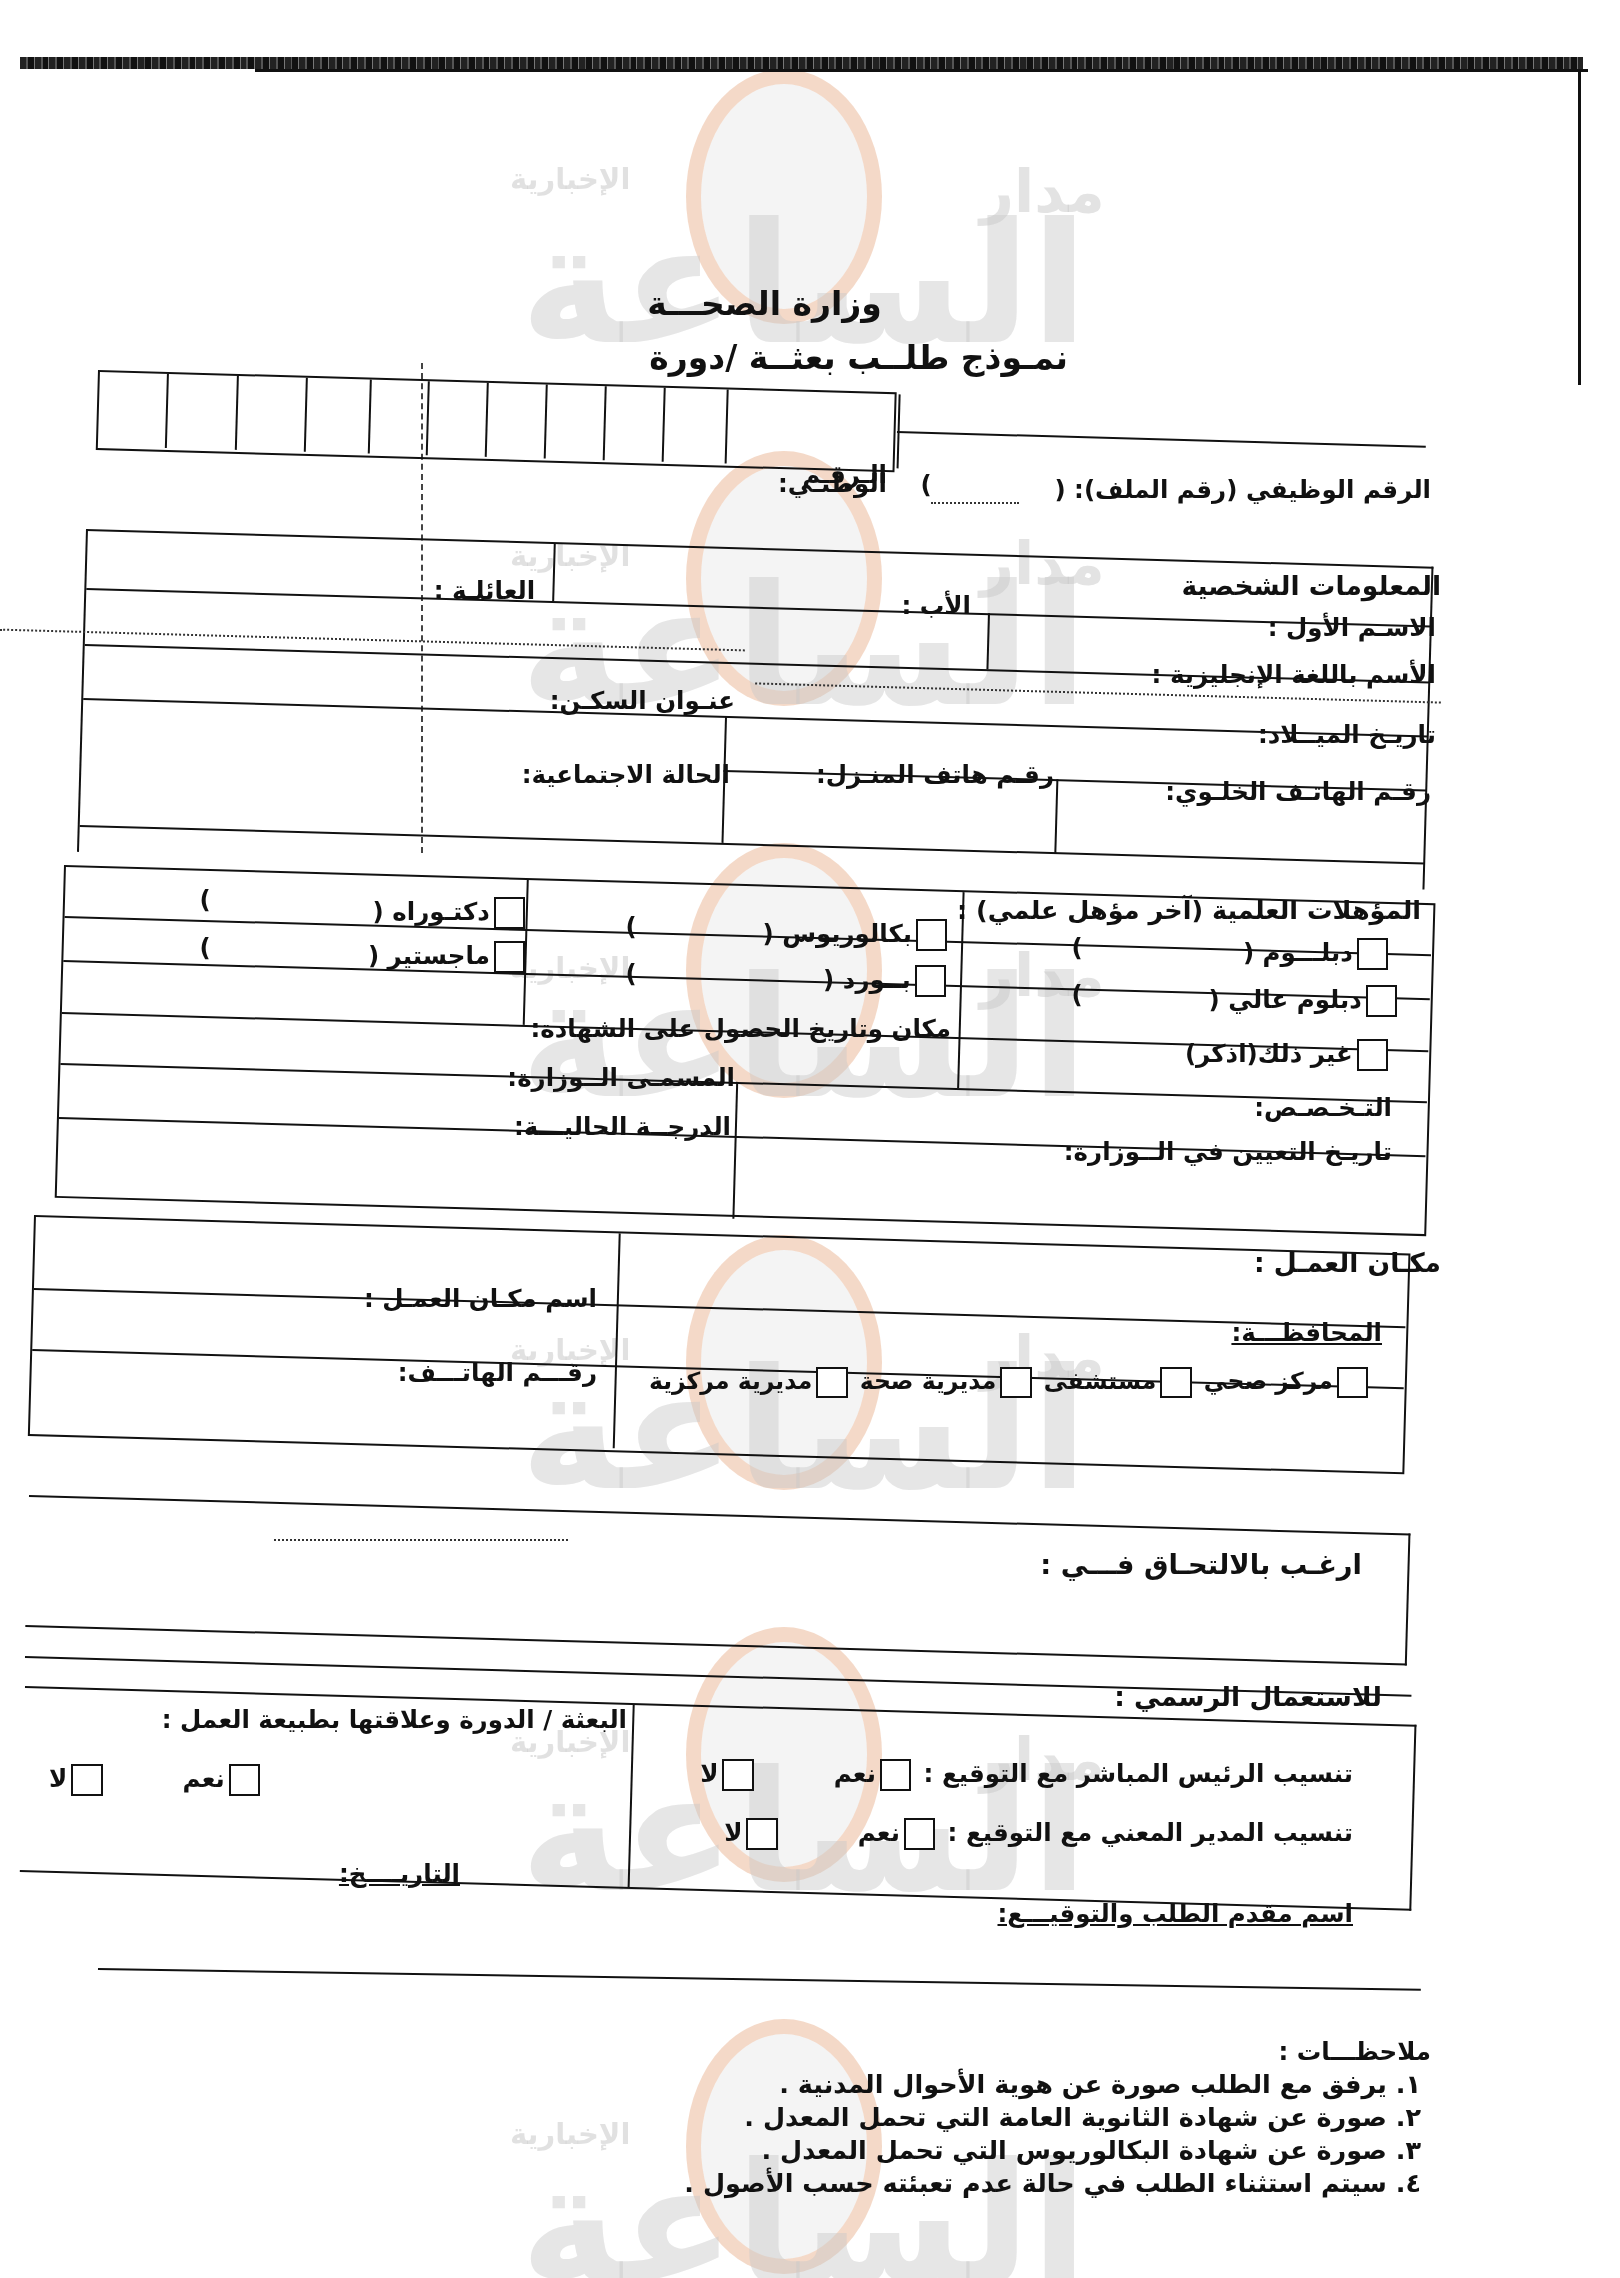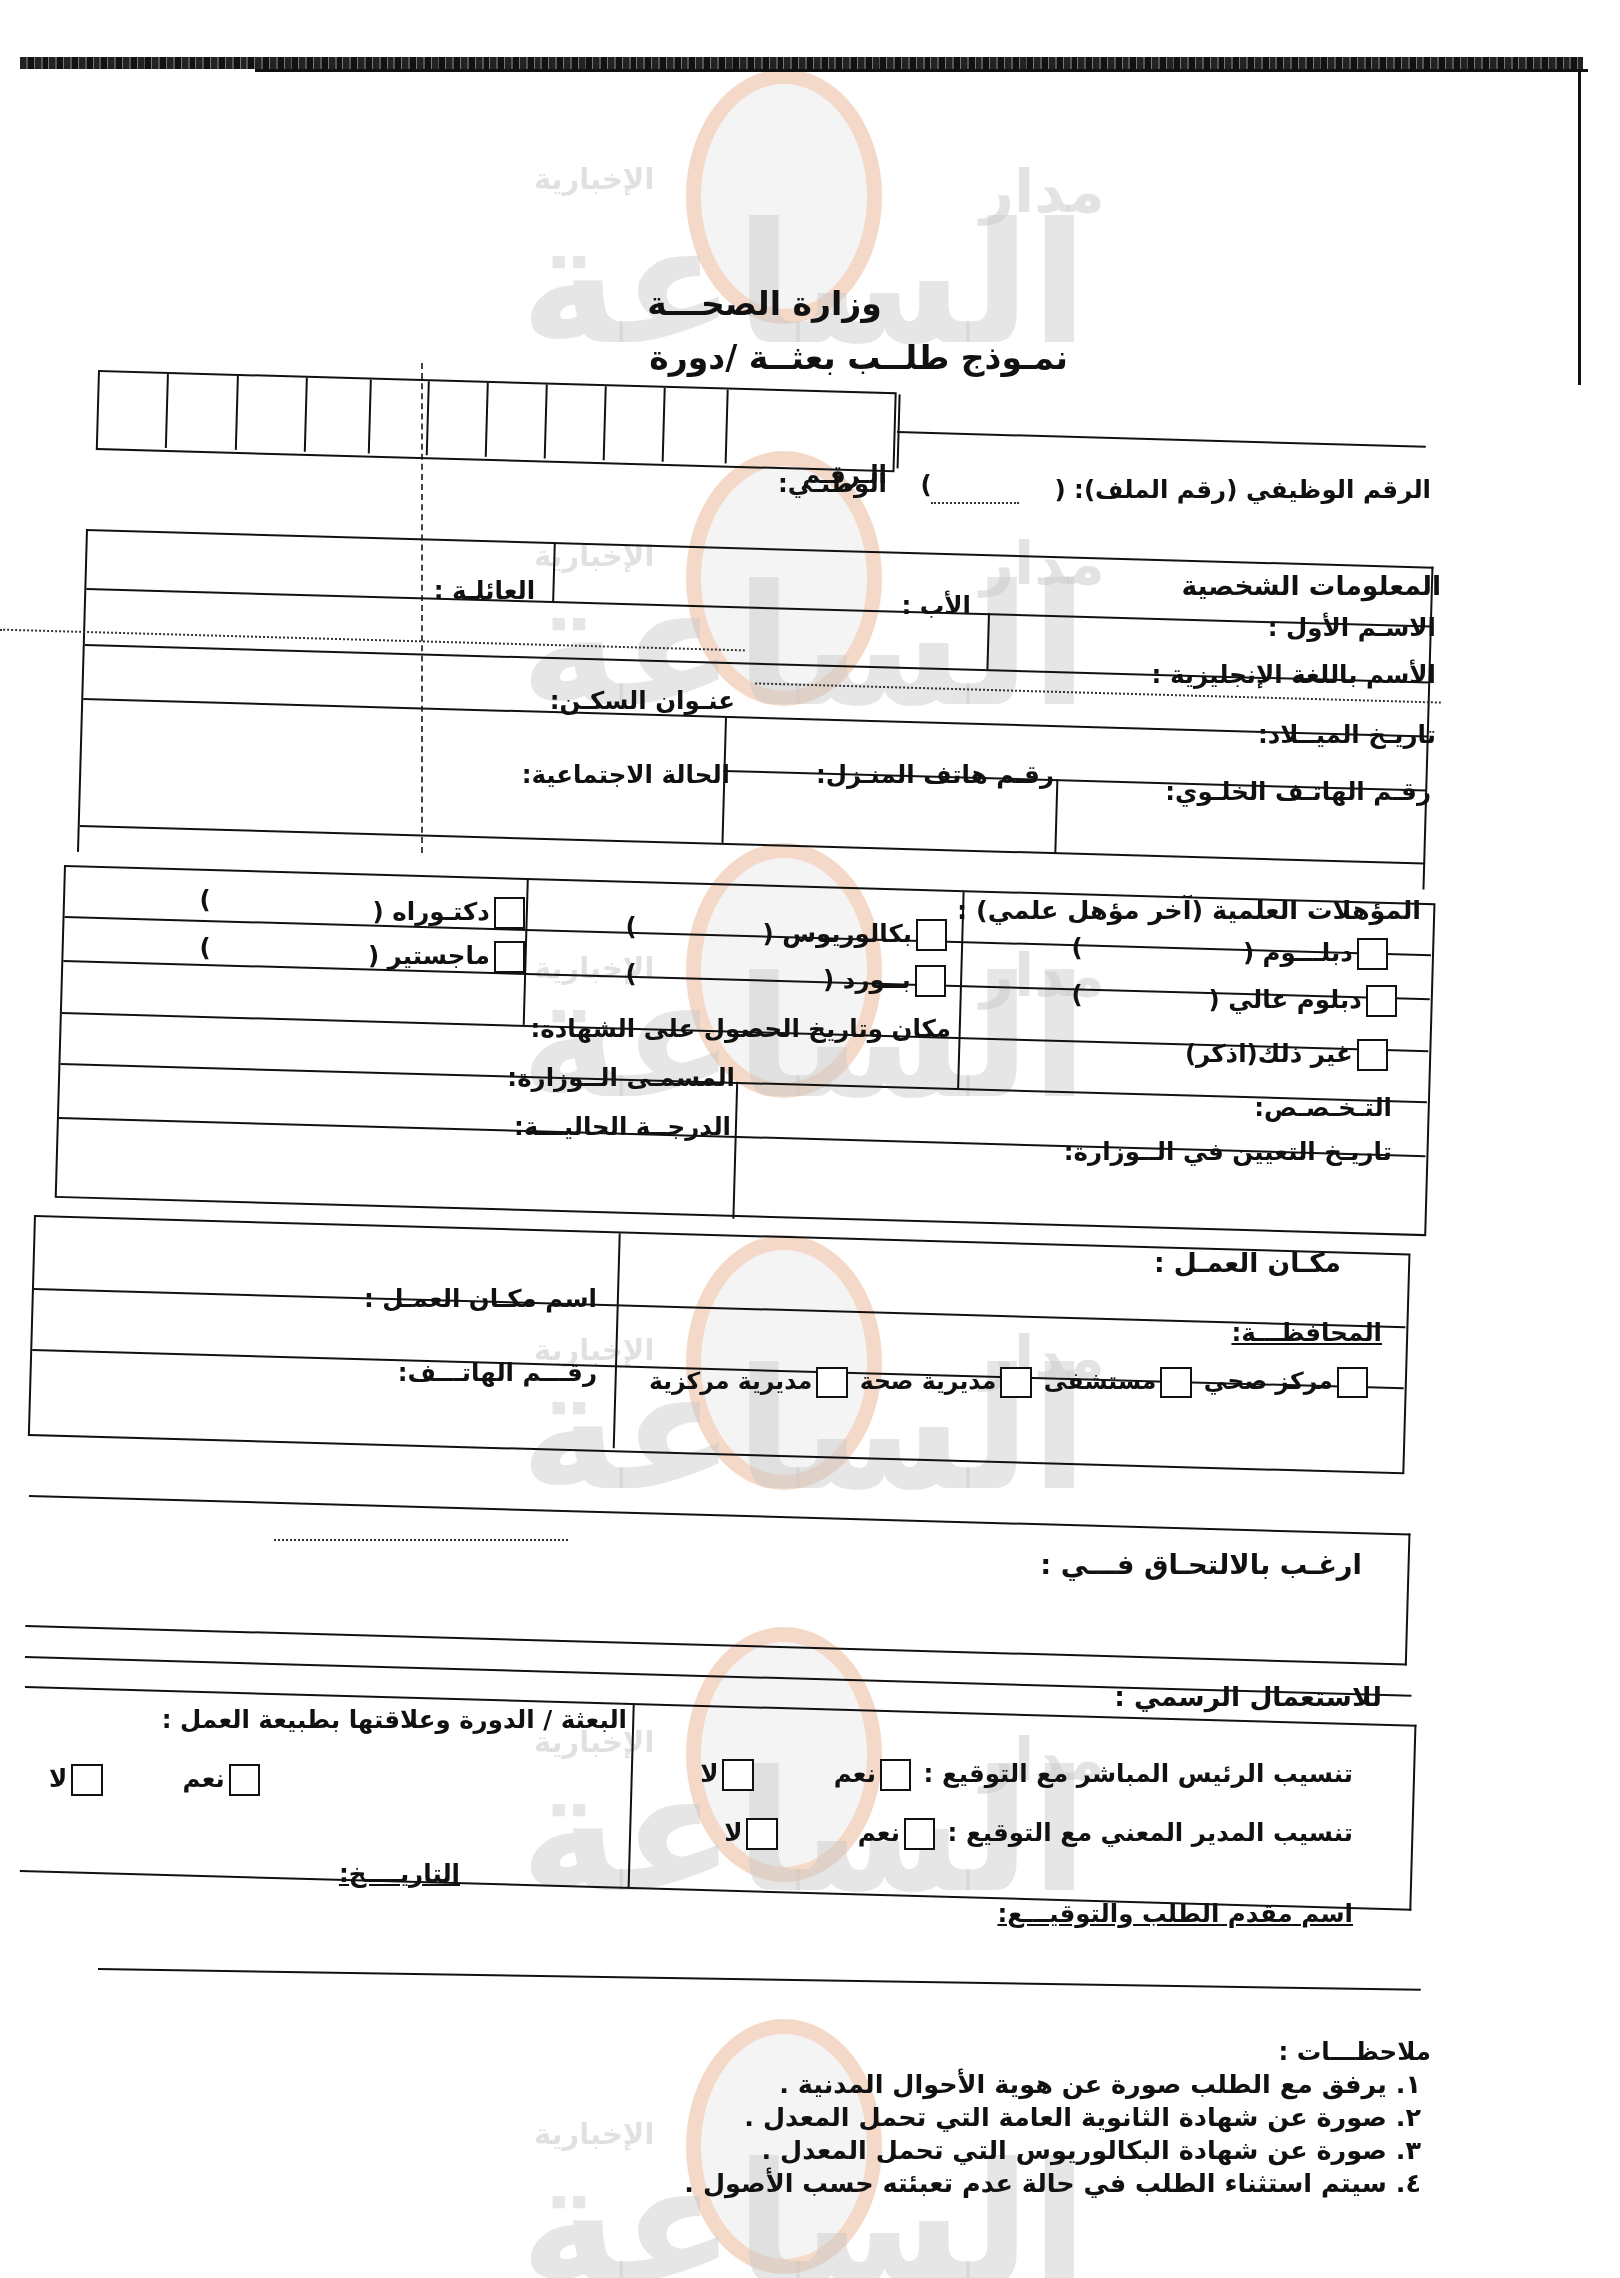--- a/index.html
+++ b/index.html
@@ -13,21 +13,21 @@
   .title2 { left:617px; top:338px; width:451px; text-align:right; font-size:33px; }
   .box { position:absolute; border:2.9px solid #111; box-sizing:border-box; }
   .vl { position:absolute; width:2px; background:#111; }
   .hl { position:absolute; height:2px; background:#111; }
   .lbl { font-size:24.5px; }
   .cb { display:inline-block; width:27.4px; height:27.4px; border:2px solid #111; vertical-align:middle; margin:0 3.9px; background:#fff; }
   .wm { position:absolute; pointer-events:none; }
   .wm .clock { position:absolute; width:196px; height:255px; border-radius:50%; border:15.7px solid rgba(245,170,120,0.35); background:rgba(230,230,230,0.45); box-sizing:border-box; }
   .wm .big { position:absolute; font-size:167px; font-weight:bold; color:rgba(200,200,200,0.45); direction:rtl; white-space:nowrap; }
   .wm .mid { position:absolute; font-size:59px; font-weight:bold; color:rgba(200,200,200,0.5); direction:rtl; white-space:nowrap; }
-  .wm .sm { position:absolute; font-size:29px; font-weight:bold; color:rgba(200,200,200,0.55); direction:rtl; white-space:nowrap;margin-left:24px; }
+  .wm .sm { position:absolute; font-size:29px; font-weight:bold; color:rgba(200,200,200,0.55); direction:rtl; white-space:nowrap; }
   .dash { position:absolute; border-top:2px dotted #333; }
   .vdash { position:absolute; border-left:2px dashed #444; }
   .notes { left:627px; top:2039px; width:794px; font-size:25.5px; line-height:33px; }
   .notes div { white-space:nowrap; }
   .underline { text-decoration:underline; }
 </style>
 </head>
 <body>
 
 <div class="page">
@@ -158,21 +158,21 @@
   <div class="ab lbl" style="left:191px;top:933px;width:19.6px;">)</div>
   <div class="ab lbl" style="left:1157px;top:1039px;width:235px;">
     <span class="cb"></span><span>غير ذلك(اذكر)</span>
   </div>
   <div class="ab lbl" style="left:559px;top:1014px;width:392px;">مكان وتاريخ الحصول على الشهادة:</div>
   <div class="ab lbl" style="left:470px;top:1063px;width:265px;">المسمـى الــوزارة:</div>
   <div class="ab lbl" style="left:1225px;top:1093px;width:167px;">التـخـصـص:</div>
   <div class="ab lbl" style="left:461px;top:1112px;width:270px;">الدرجــة الحاليـــة:</div>
   <div class="ab lbl" style="left:1059px;top:1137px;width:333px;">تاريـخ التعيين في الــوزارة:</div>
 
-  <div class="ab lbl" style="left:1120px;top:1247px;width:221px;font-size:26.5px;">مكـان العمـل :</div>
+  <div class="ab lbl" style="left:1220px;top:1247px;width:221px;font-size:26.5px;">مكـان العمـل :</div>
   <div class="box" style="left:34px;top:1215px;width:1377px;height:221px;transform:rotate(1.6deg);transform-origin:left top;">
     <div class="hl" style="left:0;top:71px;width:1372px;"></div>
     <div class="hl" style="left:0;top:132px;width:1372px;"></div>
     <div class="vl" style="left:583px;top:0;height:215px;"></div>
   </div>
   <div class="ab lbl" style="left:372px;top:1284px;width:225px;">اسم مكـان العمـل :</div>
   <div class="ab lbl" style="left:1235px;top:1318px;width:147px;text-decoration:underline;">المحافظـــة:</div>
   <div class="ab lbl" style="left:372px;top:1358px;width:225px;">رقـــم الهاتـــف:</div>
   <div class="ab lbl" style="left:647px;top:1367px;width:725px;font-size:23.5px;">
     <span class="cb"></span><span>مركز صحي</span>

